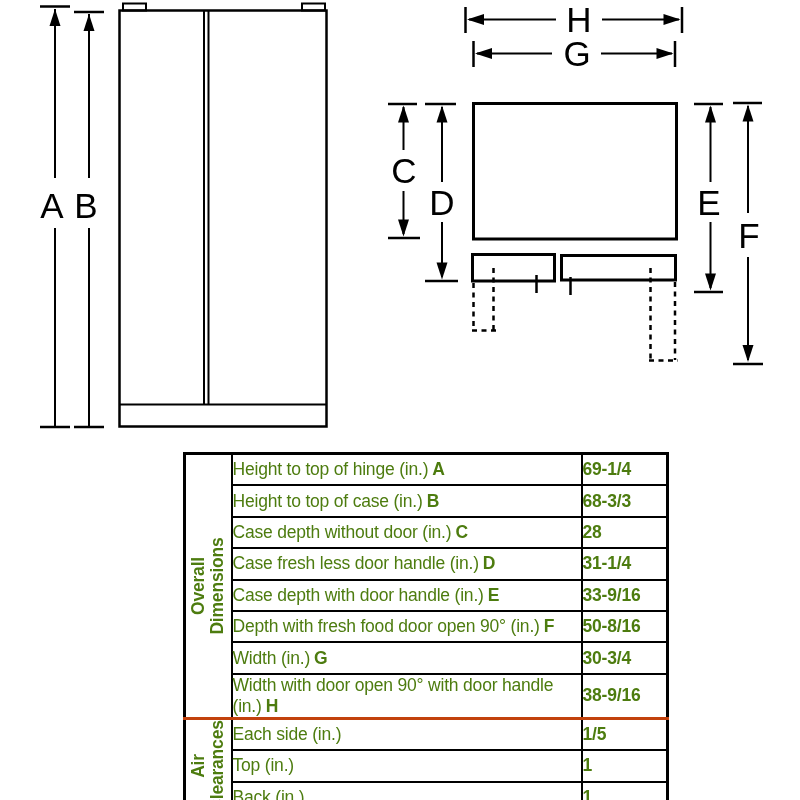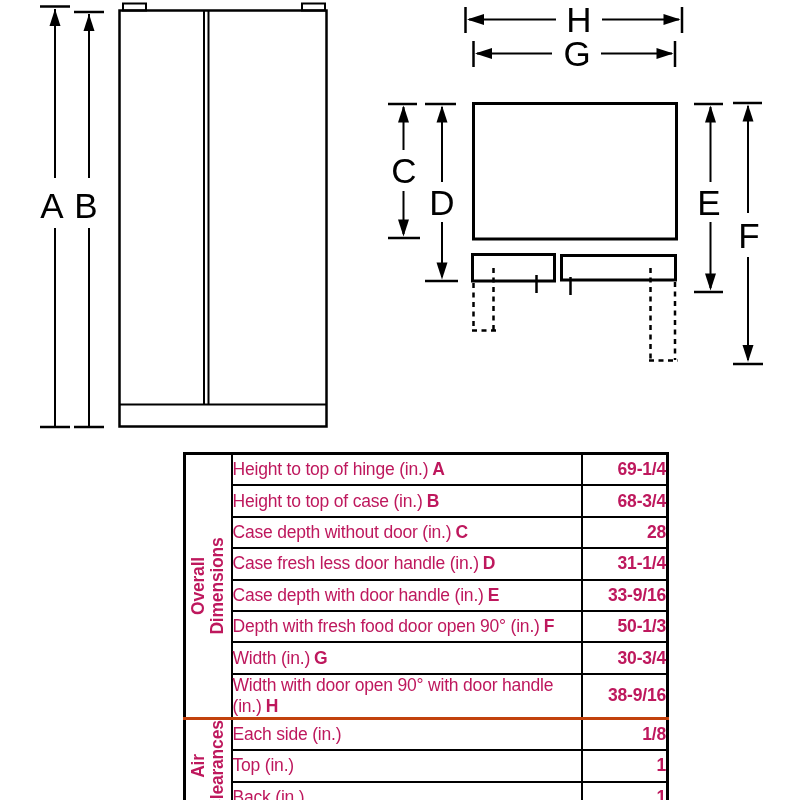--- a/index.html
+++ b/index.html
@@ -12,26 +12,26 @@
     position:absolute;transform:translate(-50%,-50%);
     font-size:35px;font-weight:400;color:#000;line-height:1;
   }
   table.spec{
     position:absolute;left:183px;top:452px;width:483px;
     border-collapse:collapse;table-layout:fixed;
     border:3px solid #000;
   }
   table.spec td{
     border:2px solid #000;height:29.4px;padding:0;
-    font-size:17.5px;color:#be185d;
+    font-size:17.5px;color:#4d7c0f;
   }
   td.sect{position:relative;}
   td.desc{padding-left:10px;letter-spacing:-0.2px;}
   td.desc b{margin-left:4px;}
-  td.val{text-align:right;font-weight:bold;letter-spacing:-0.2px;}
+  td.val{text-align:left;font-weight:bold;letter-spacing:-0.2px;}
   tr.section-start td{border-top:3px solid #c2410c;}
   .rot{
     position:absolute;left:50%;top:50%;
     transform:translate(-50%,-50%) rotate(-90deg);
     text-align:center;font-weight:bold;font-size:17.5px;line-height:19px;
     white-space:nowrap;letter-spacing:-0.2px;
   }
   .rot span{display:block;}
 </style>
 </head>
@@ -146,55 +146,55 @@
           <div class="rot">
             <span>Overall</span>
             <span>Dimensions</span>
           </div>
         </td>
         <td class="desc"><span>Height to top of hinge (in.)</span><b>A</b></td>
         <td class="val">69-1/4</td>
       </tr>
       <tr>
         <td class="desc"><span>Height to top of case (in.)</span><b>B</b></td>
-        <td class="val">68-3/4</td>
+        <td class="val">68-3/3</td>
       </tr>
       <tr>
         <td class="desc"><span>Case depth without door (in.)</span><b>C</b></td>
         <td class="val">28</td>
       </tr>
       <tr>
         <td class="desc"><span>Case fresh less door handle (in.)</span><b>D</b></td>
         <td class="val">31-1/4</td>
       </tr>
       <tr>
         <td class="desc"><span>Case depth with door handle (in.)</span><b>E</b></td>
         <td class="val">33-9/16</td>
       </tr>
       <tr>
         <td class="desc"><span>Depth with fresh food door open 90° (in.)</span><b>F</b></td>
-        <td class="val">50-1/3</td>
+        <td class="val">50-8/16</td>
       </tr>
       <tr>
         <td class="desc"><span>Width (in.)</span><b>G</b></td>
         <td class="val">30-3/4</td>
       </tr>
       <tr>
         <td class="desc"><span>Width with door open 90° with door handle (in.)</span><b>H</b></td>
         <td class="val">38-9/16</td>
       </tr>
       <tr class="section-start">
         <td class="sect" rowspan="3">
           <div class="rot">
             <span>Air</span>
             <span>Clearances</span>
           </div>
         </td>
         <td class="desc"><span>Each side (in.)</span><b></b></td>
-        <td class="val">1/8</td>
+        <td class="val">1/5</td>
       </tr>
       <tr>
         <td class="desc"><span>Top (in.)</span><b></b></td>
         <td class="val">1</td>
       </tr>
       <tr>
         <td class="desc"><span>Back (in.)</span><b></b></td>
         <td class="val">1</td>
       </tr>
     </tbody>

